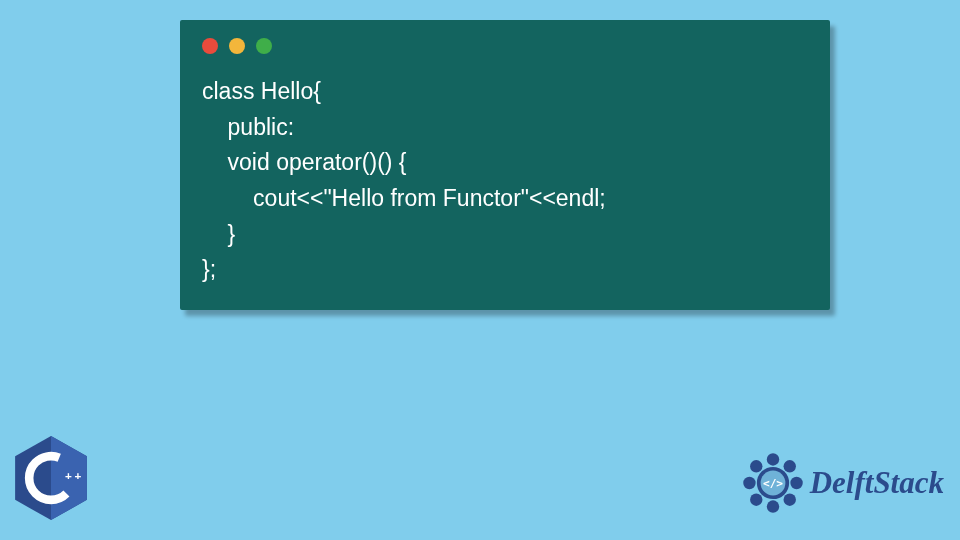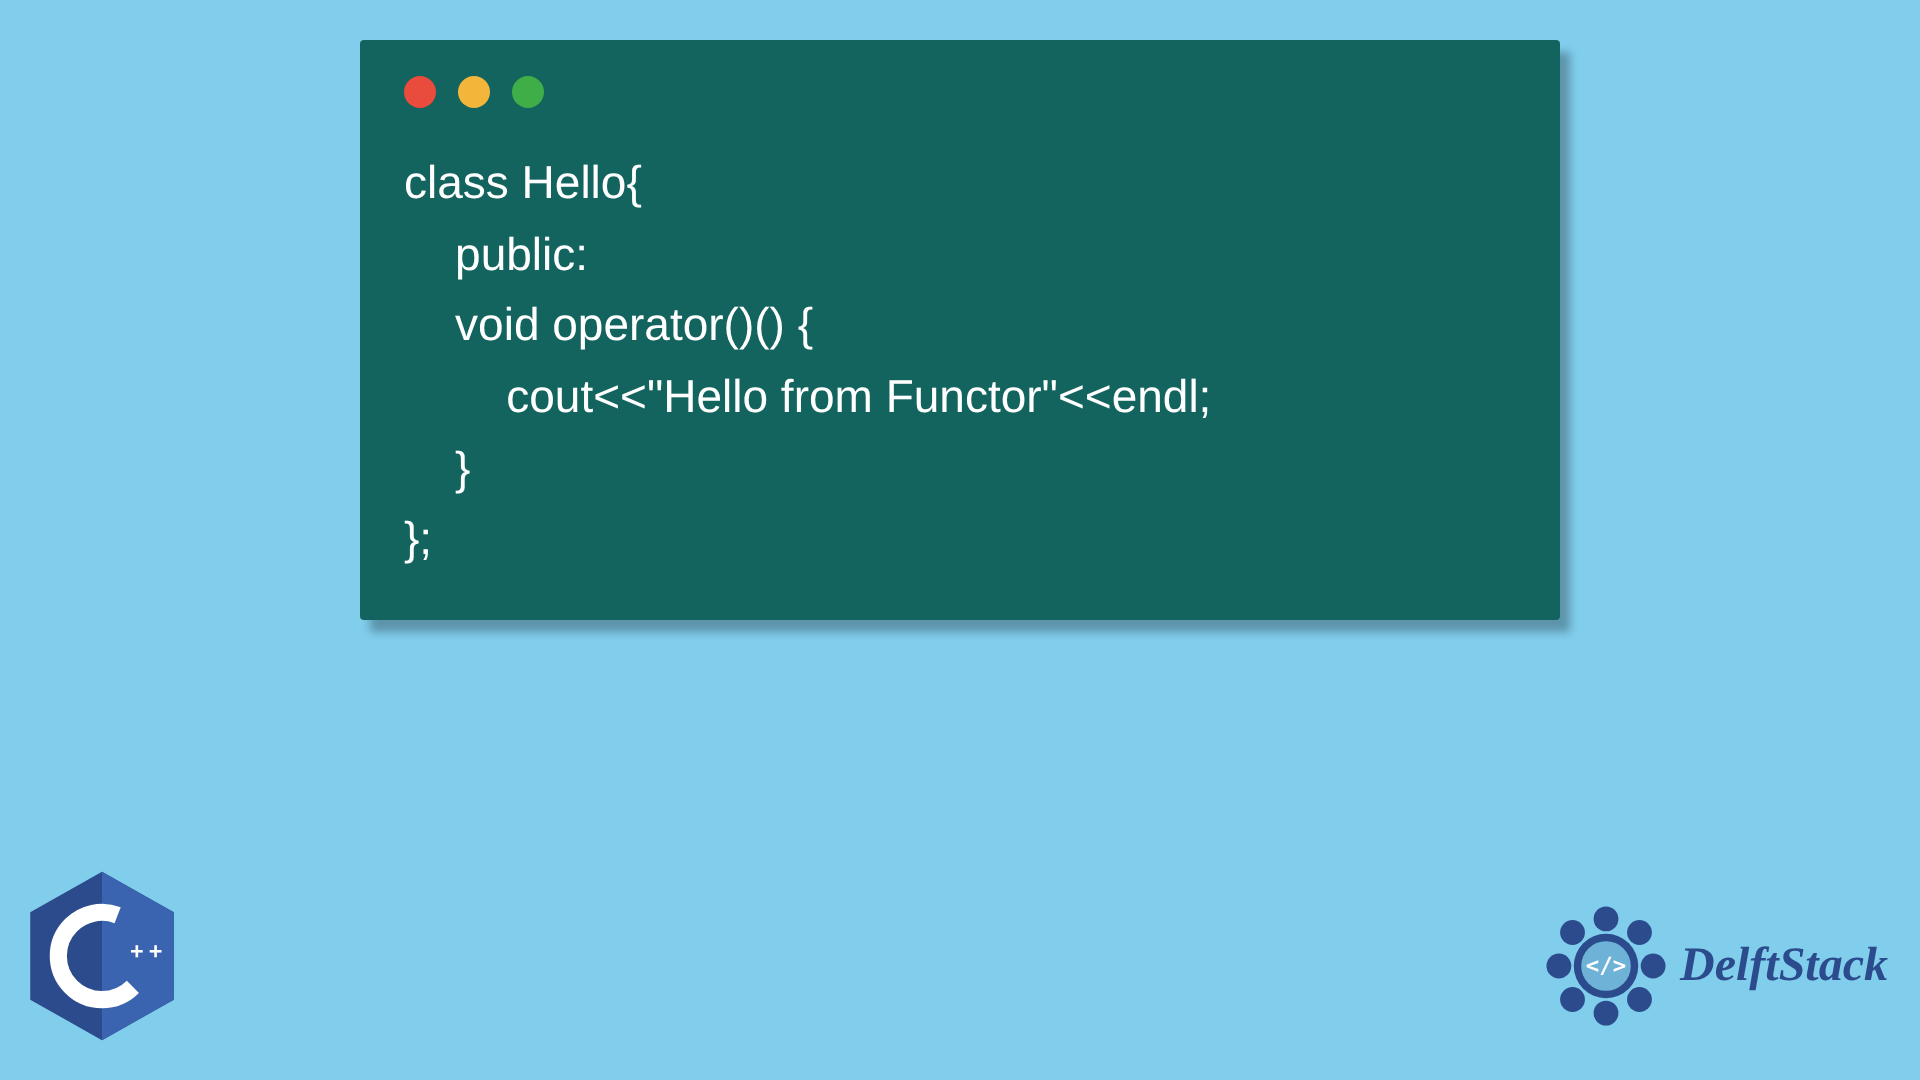--- a/index.html
+++ b/index.html
@@ -8,21 +8,21 @@
     height: 540px;
     background: #80cdec;
     position: relative;
     font-family: Arial, Helvetica, sans-serif;
     overflow: hidden;
   }
   .code-window {
     position: absolute;
     left: 180px;
     top: 20px;
-    width: 600px;
+    width: 650px;
     background: #13645f;
     border-radius: 2px;
     padding: 18px 22px 22px 22px;
     box-shadow: 5px 6px 4px rgba(0,0,0,0.28);
   }
   .traffic {
     display: flex;
     gap: 11px;
     margin-bottom: 20px;
   }
@@ -50,21 +50,21 @@
   }
   .delft {
     position: absolute;
     right: 16px;
     bottom: 26px;
     display: flex;
     align-items: center;
     gap: 6px;
   }
   .delft-text {
-    font-size: 24px;
+    font-size: 31px;
     font-style: italic;
     font-weight: 600;
     color: #2b4b8c;
     font-family: Georgia, 'Times New Roman', serif;
   }
 </style>
 </head>
 <body>
 
 <div class="code-window">

